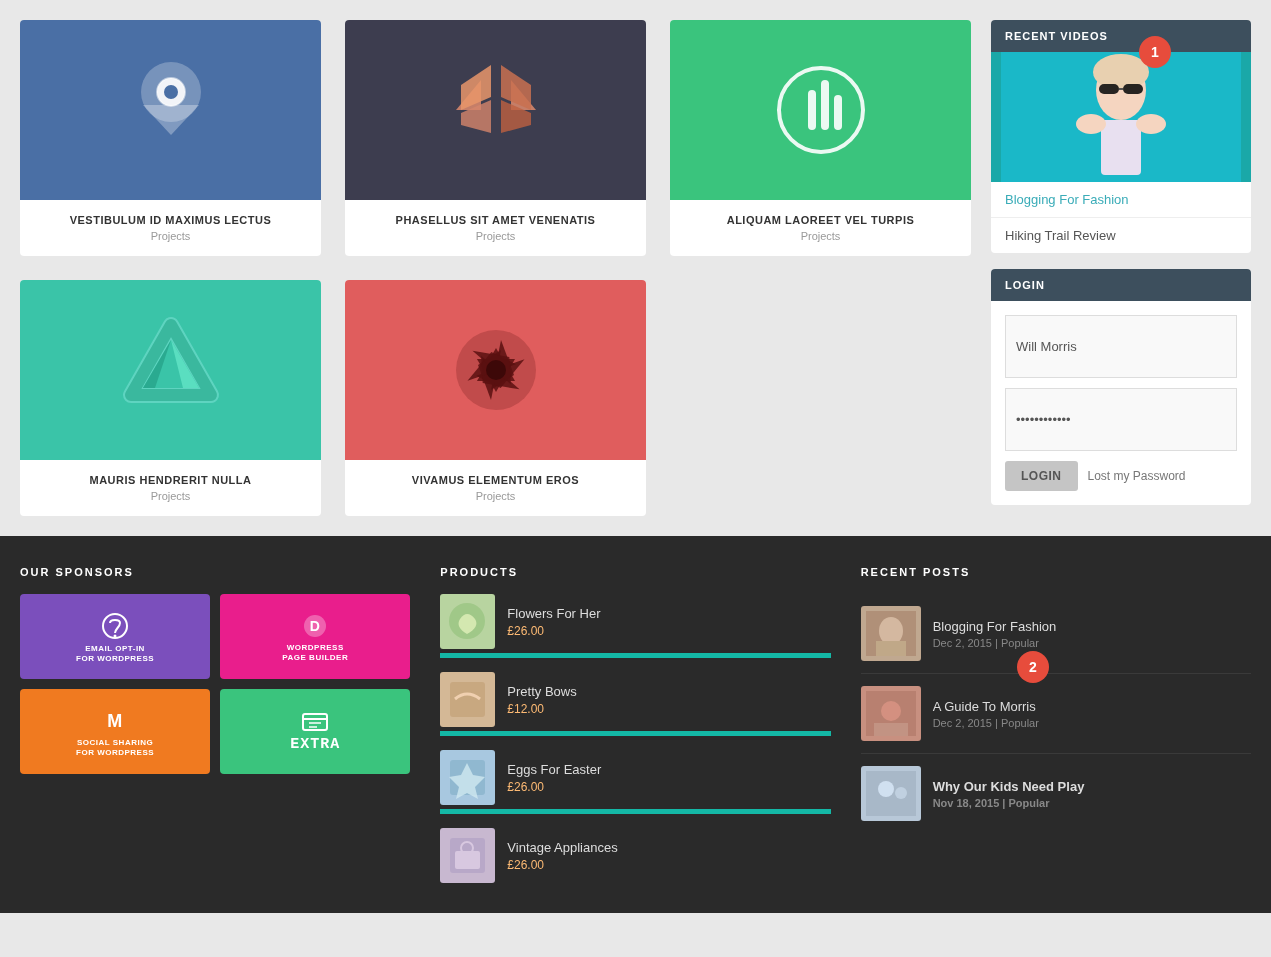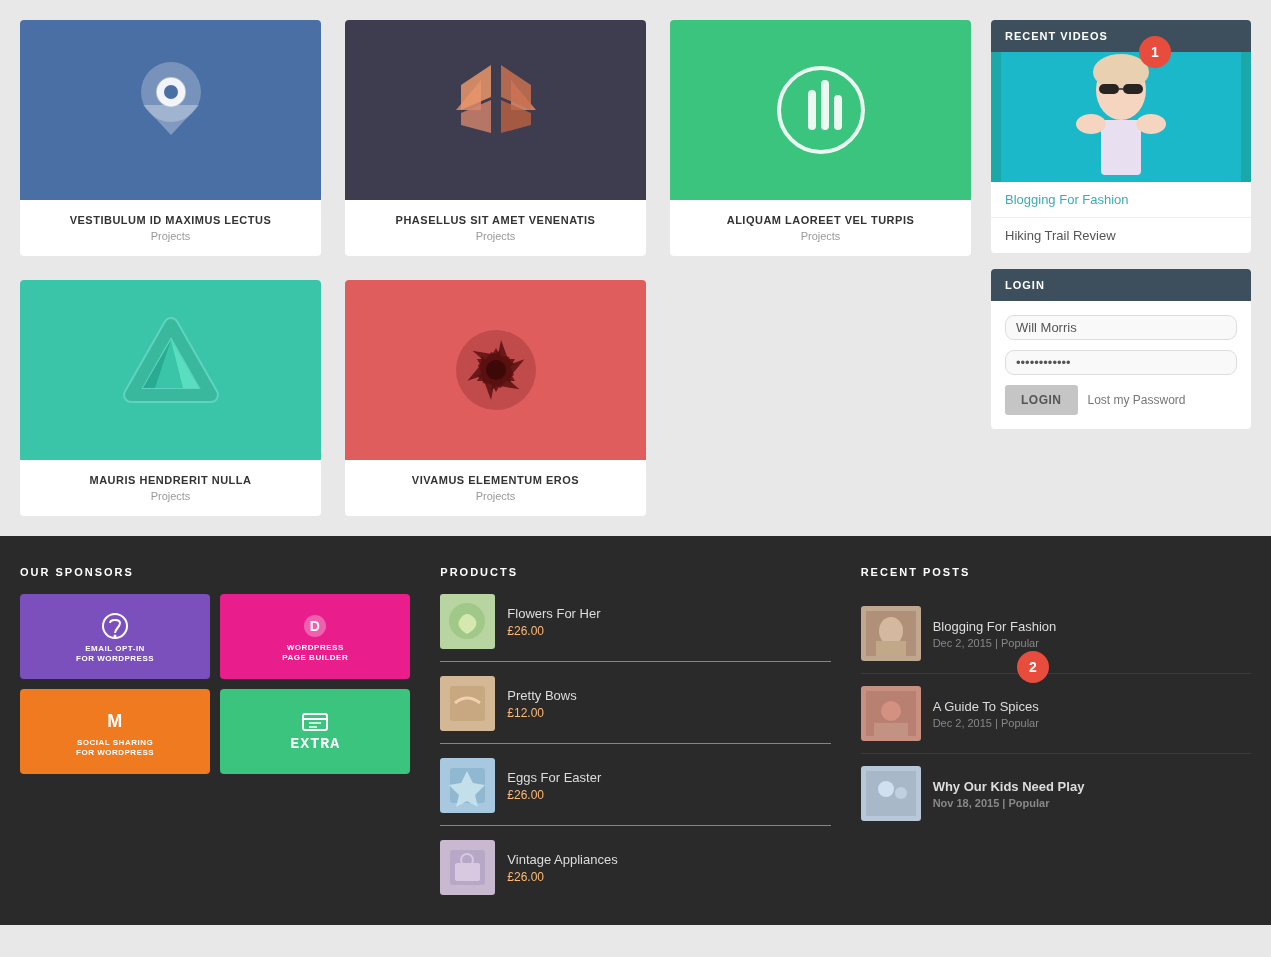--- a/index.html
+++ b/index.html
@@ -106,24 +106,24 @@
       text-decoration: none;
     }
 
     
     .login-widget .widget-body {
       padding: 14px;
     }
 
     .login-widget input {
       width: 100%;
-      padding: 4px 10px;
+      padding: 23px 10px;
       margin-bottom: 10px;
       border: 1px solid #ddd;
-      border-radius: 9px;
+      border-radius: 0;
       font-size: 13px;
       color: #555;
       background: #f9f9f9;
     }
 
     .login-widget .login-actions {
       display: flex;
       align-items: center;
       gap: 10px;
     }
@@ -198,22 +198,22 @@
     .sponsor-orange { background: #f07a20; }
     .sponsor-green { background: #3ac47d; }
 
     
     .product-list { display: flex; flex-direction: column; gap: 14px; }
 
     .product-item {
       display: flex;
       align-items: center;
       gap: 12px;
-      padding-bottom: 12px;
-      border-bottom: 1px solid #14b8a6;
+      padding-bottom: 4px;
+      border-bottom: 5px solid #14b8a6;
     }
 
     .product-item:last-child { border-bottom: none; padding-bottom: 0; }
 
     .product-thumb {
       width: 55px;
       height: 55px;
       border-radius: 3px;
       flex-shrink: 0;
       overflow: hidden;
@@ -591,21 +591,21 @@
 
       <div class="post-item">
         <div class="post-thumb" style="background:#c89080;">
           <svg width="50" height="45" viewBox="0 0 50 45">
             <rect width="50" height="45" fill="#b88070"></rect>
             <circle cx="25" cy="20" r="10" fill="#d49080"></circle>
             <rect x="8" y="32" width="34" height="13" fill="#c8a090" opacity="0.6"></rect>
           </svg>
         </div>
         <div class="post-info">
-          <div class="post-title">A Guide To Spices</div>
+          <div class="post-title">A Guide To Morris</div>
           <div class="post-meta">Dec 2, 2015 | Popular</div>
         </div>
       </div>
 
 
       <div class="post-item">
         <div class="post-thumb" style="background:#b8c8d8;">
           <svg width="50" height="45" viewBox="0 0 50 45">
             <rect width="50" height="45" fill="#a8b8c8"></rect>
             <circle cx="20" cy="18" r="8" fill="#d0e0f0"></circle>

